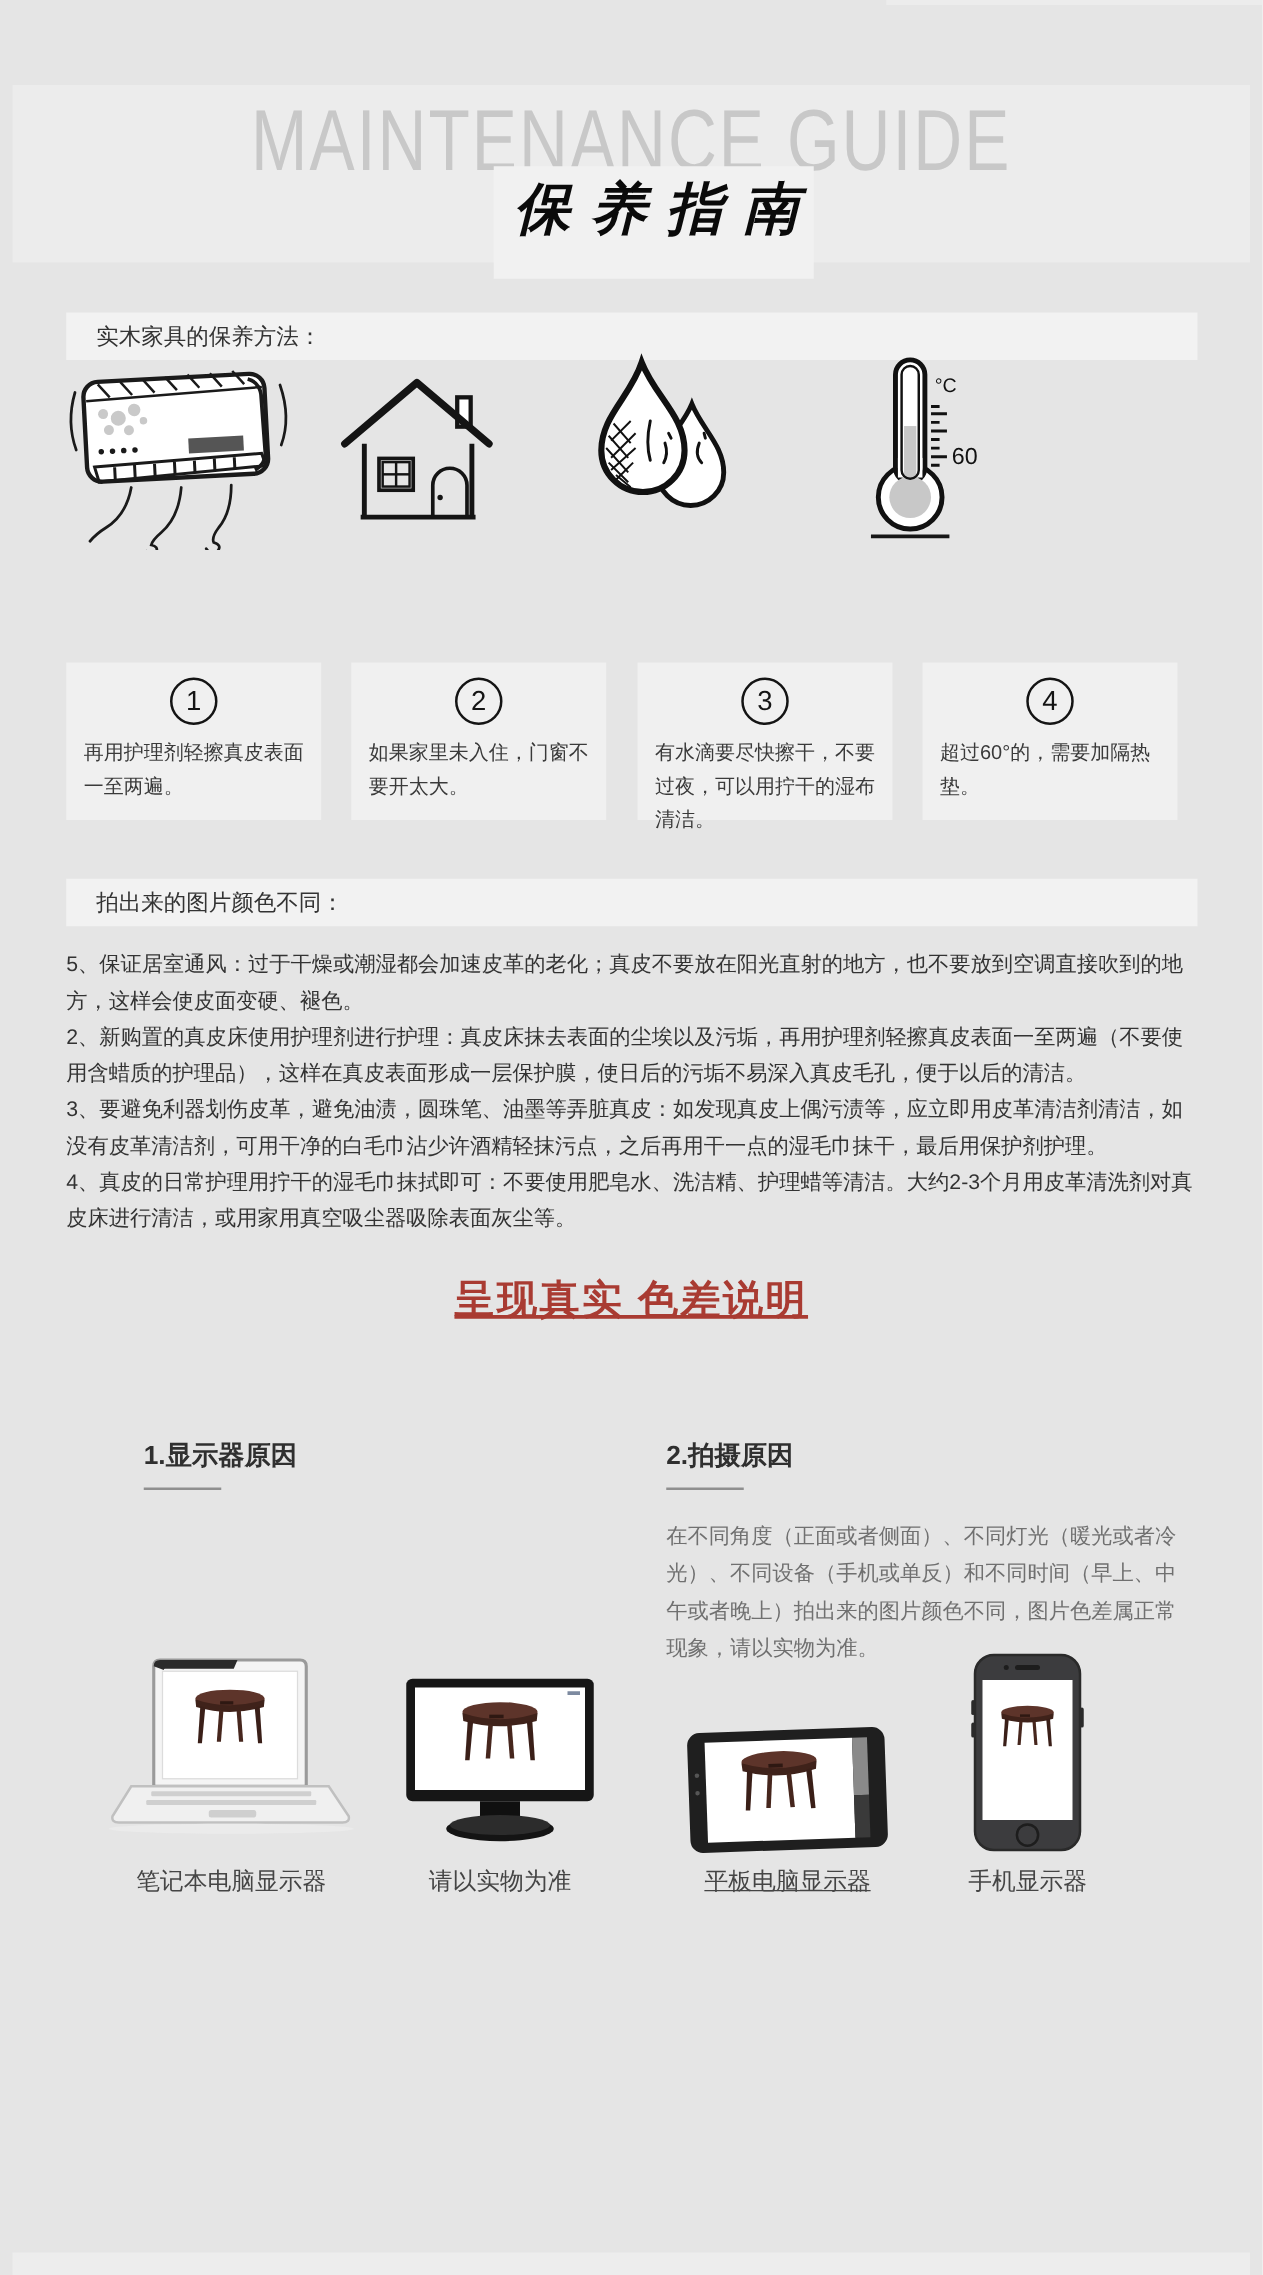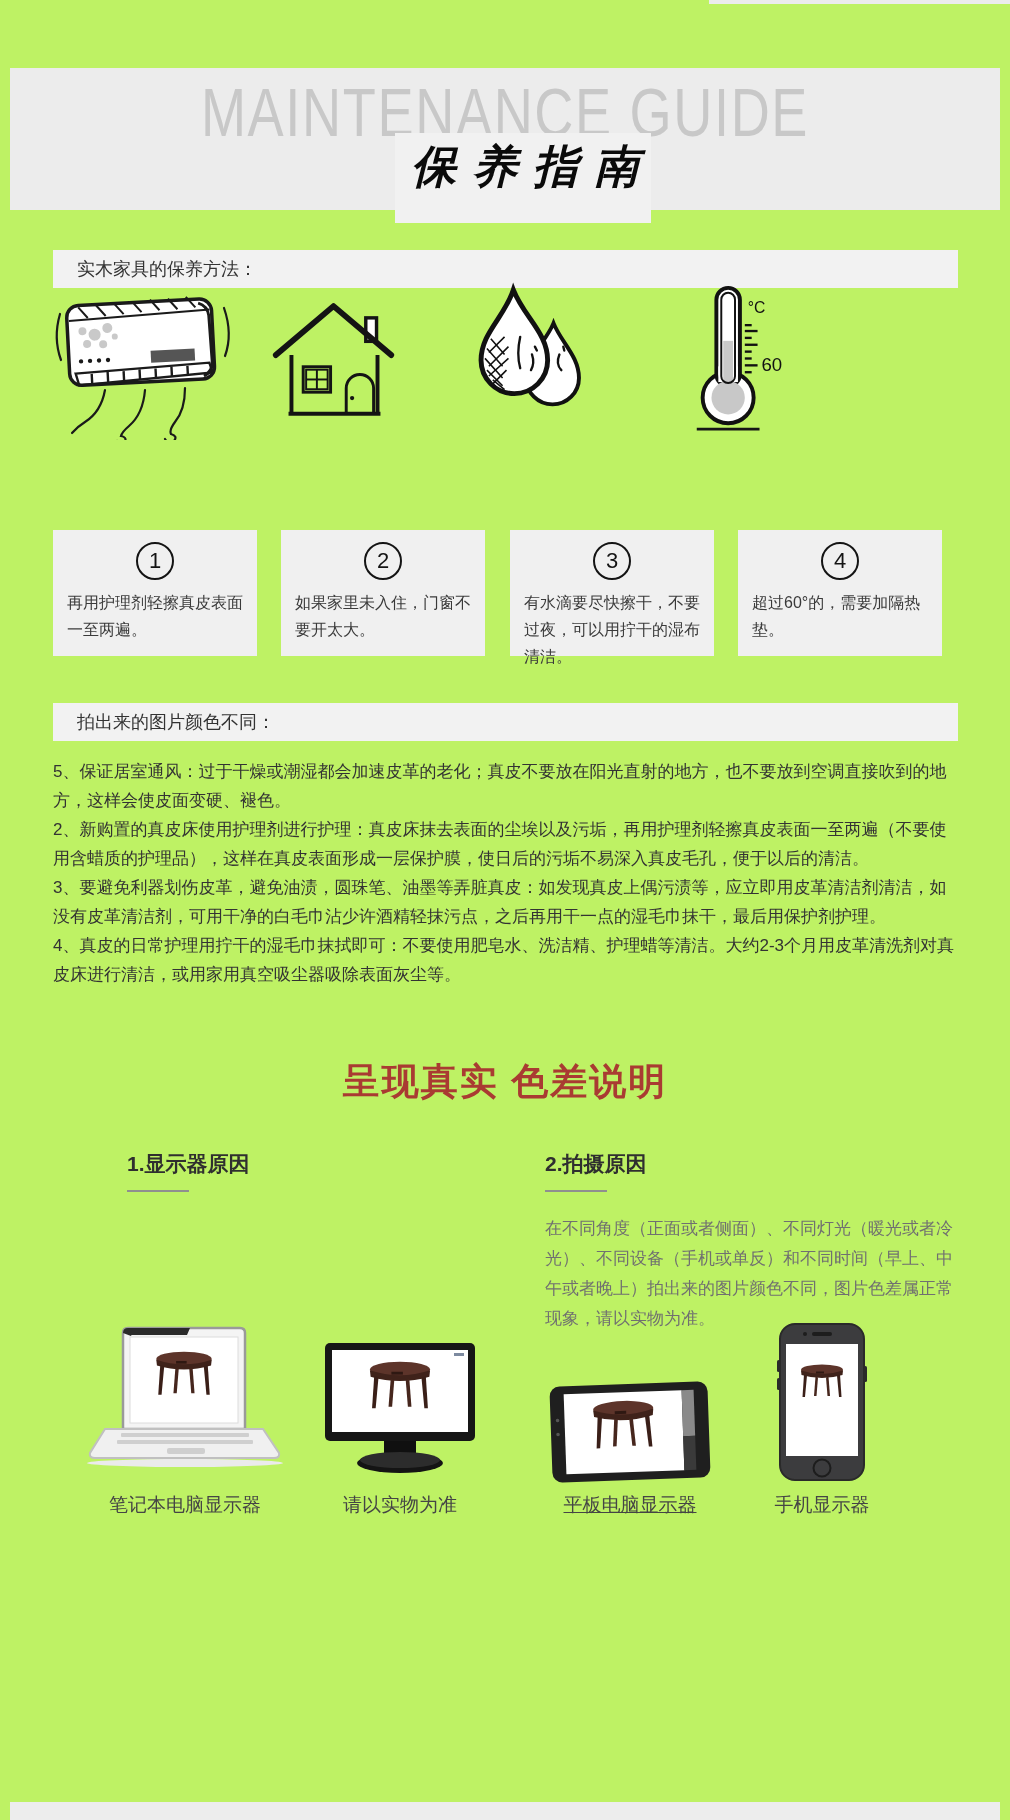--- a/index.html
+++ b/index.html
@@ -1,21 +1,21 @@
 <!DOCTYPE html>
 <html><head>
 <meta charset="utf-8">
 <style>
   * { box-sizing: border-box; }
   html,body { margin:0; padding:0; }
   body {
     width:1010px; height:1820px; background:#ffffff;
     font-family:"Liberation Sans", sans-serif; color:#333;
   }
-  #canvas { position:relative; width:1010px; height:1820px; background:#bef264; overflow:hidden; }
+  #canvas { position:relative; width:1010px; height:1820px; background:#e5e5e5; overflow:hidden; }
 
   
   .top-sliver { position:absolute; top:0; left:709px; right:0; height:4px; background:#ececec; }
   .band { position:absolute; top:68px; left:10px; right:10px; height:142px; background:#ececec; }
   .title-en {
     position:absolute; top:4px; left:0; width:100%; text-align:center;
     font-size:66px; font-weight:400; color:#c8c8c8; letter-spacing:2px;
     transform:scale(.82,1.05); transform-origin:center top; white-space:nowrap;
   }
   .cn-box { position:absolute; top:133px; left:395px; width:256px; height:90px; background:#f1f1f1; text-align:right; }
@@ -49,24 +49,24 @@
     font-size:22px; color:#141414; background:transparent;
   }
   .tip-text { font-size:16px; line-height:27px; color:#3a3a3a; }
 
   
   .paras { position:absolute; top:757px; left:53px; width:905px; font-size:17px; line-height:29px; color:#333; }
   .paras p { margin:0; }
 
   
   .color-title {
-    position:absolute; top:1057px; left:0; width:100%; text-align:center;
-    font-size:37px; font-weight:bold; letter-spacing:2px; color:#a93b32; white-space:nowrap;
-  }
-  .col { position:absolute; top:1150px;margin-left:12px; }
+    position:absolute; top:1018px; left:0; width:100%; text-align:center;
+    font-size:32px; font-weight:bold; letter-spacing:2px; color:#a93b32; white-space:nowrap;text-decoration:underline;
+  }
+  .col { position:absolute; top:1150px; }
   #col-1 { left:115px; width:368px; }
   #col-2 { left:533px; width:408px; }
   .col-h { font-size:21px; font-weight:bold; color:#2f2f2f; }
   .col-underline { width:62px; border-bottom:2px solid #8f8f8f; margin-top:12px; }
   .col-body { margin-top:22px; font-size:17px; line-height:30px; color:#707070; }
 
   
   .device { position:absolute; }
   #dev-laptop  { left:75px;  top:1325px; width:220px; height:150px; }
   #dev-monitor { left:322px; top:1340px; width:156px; height:140px; }

